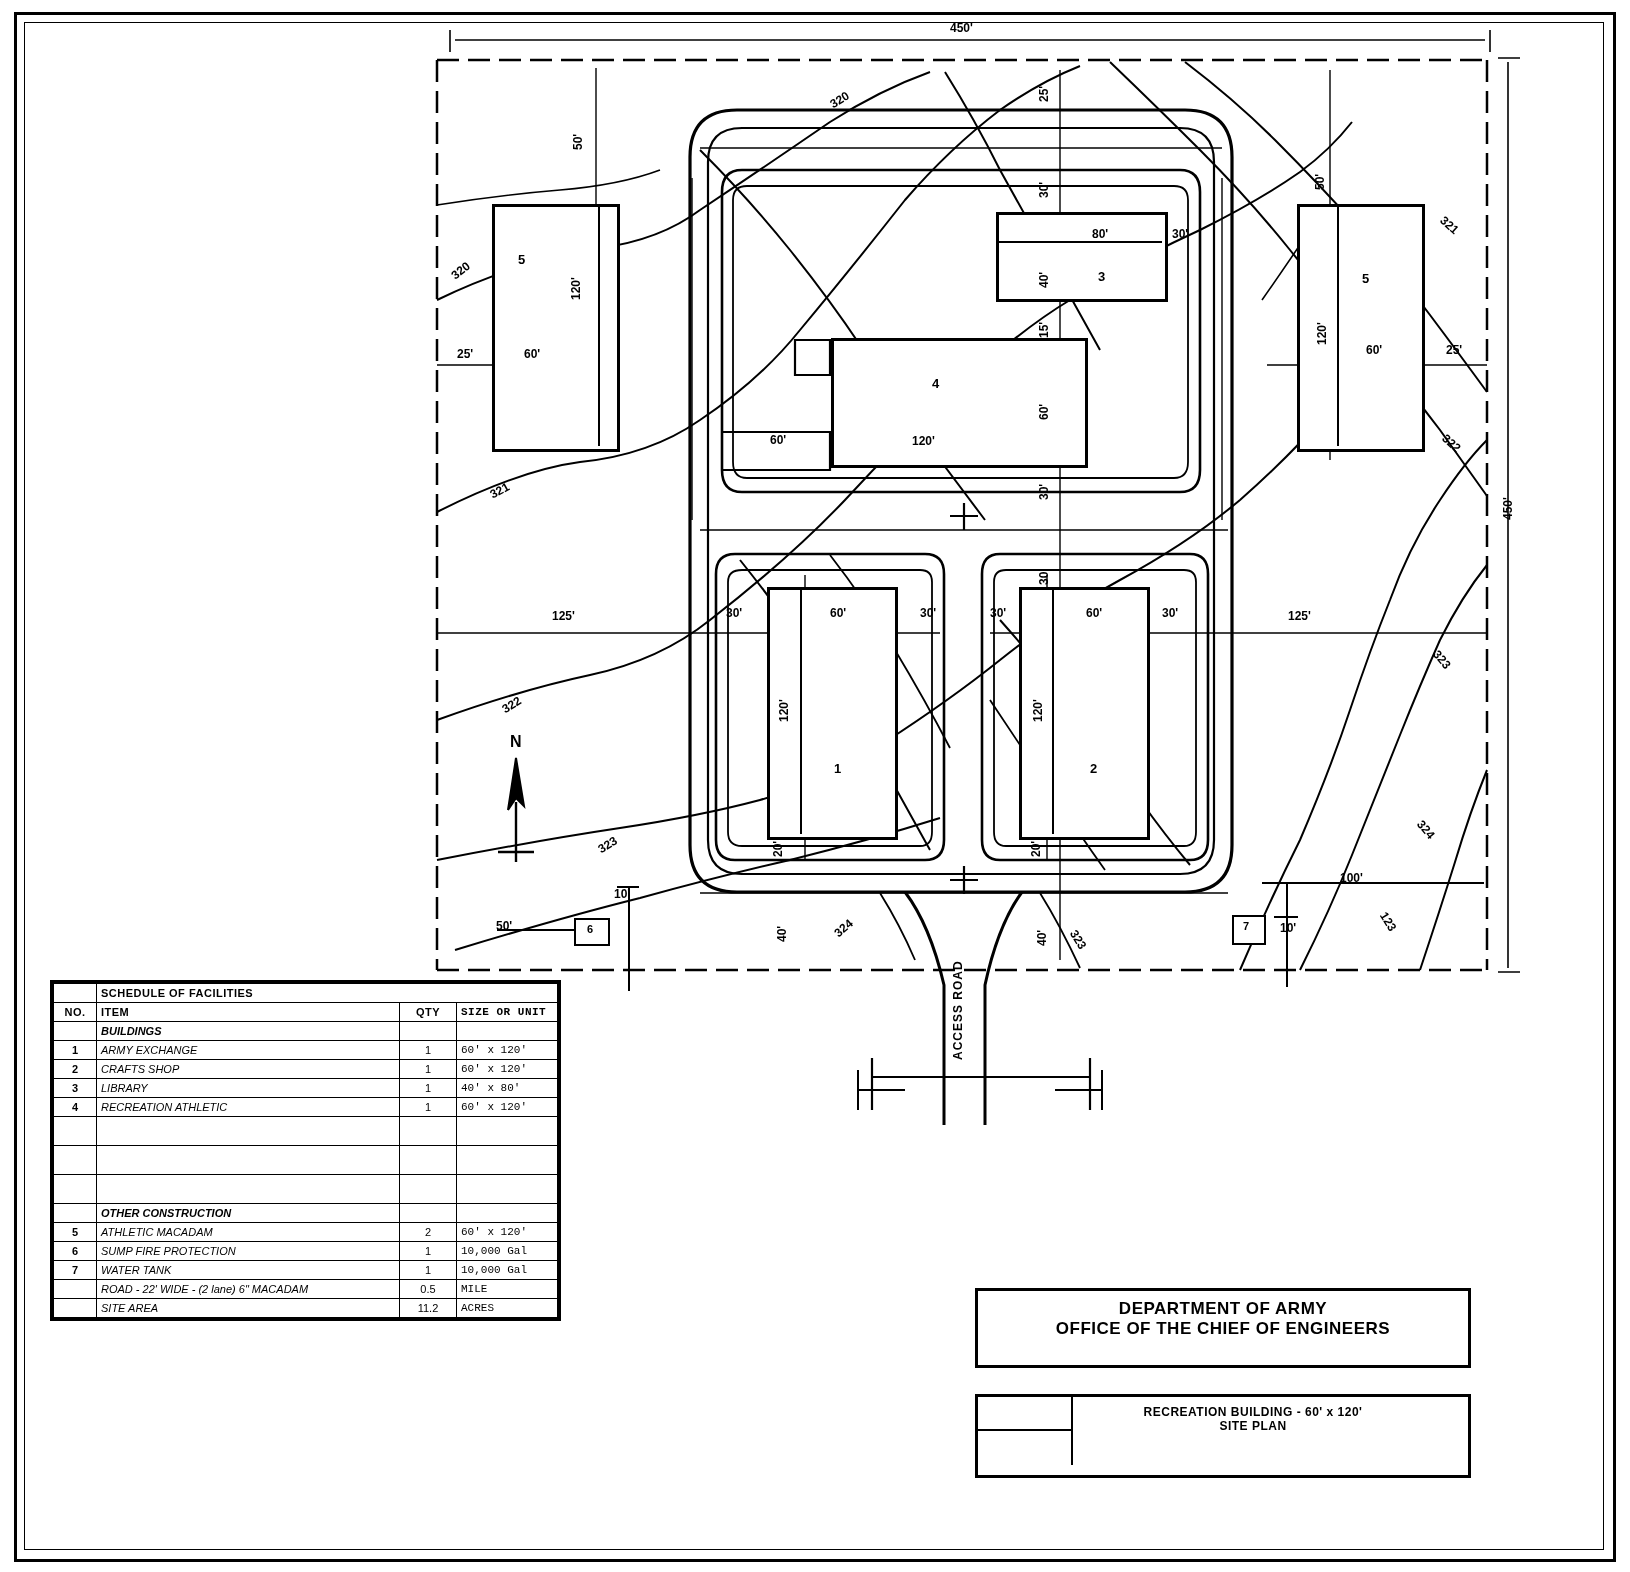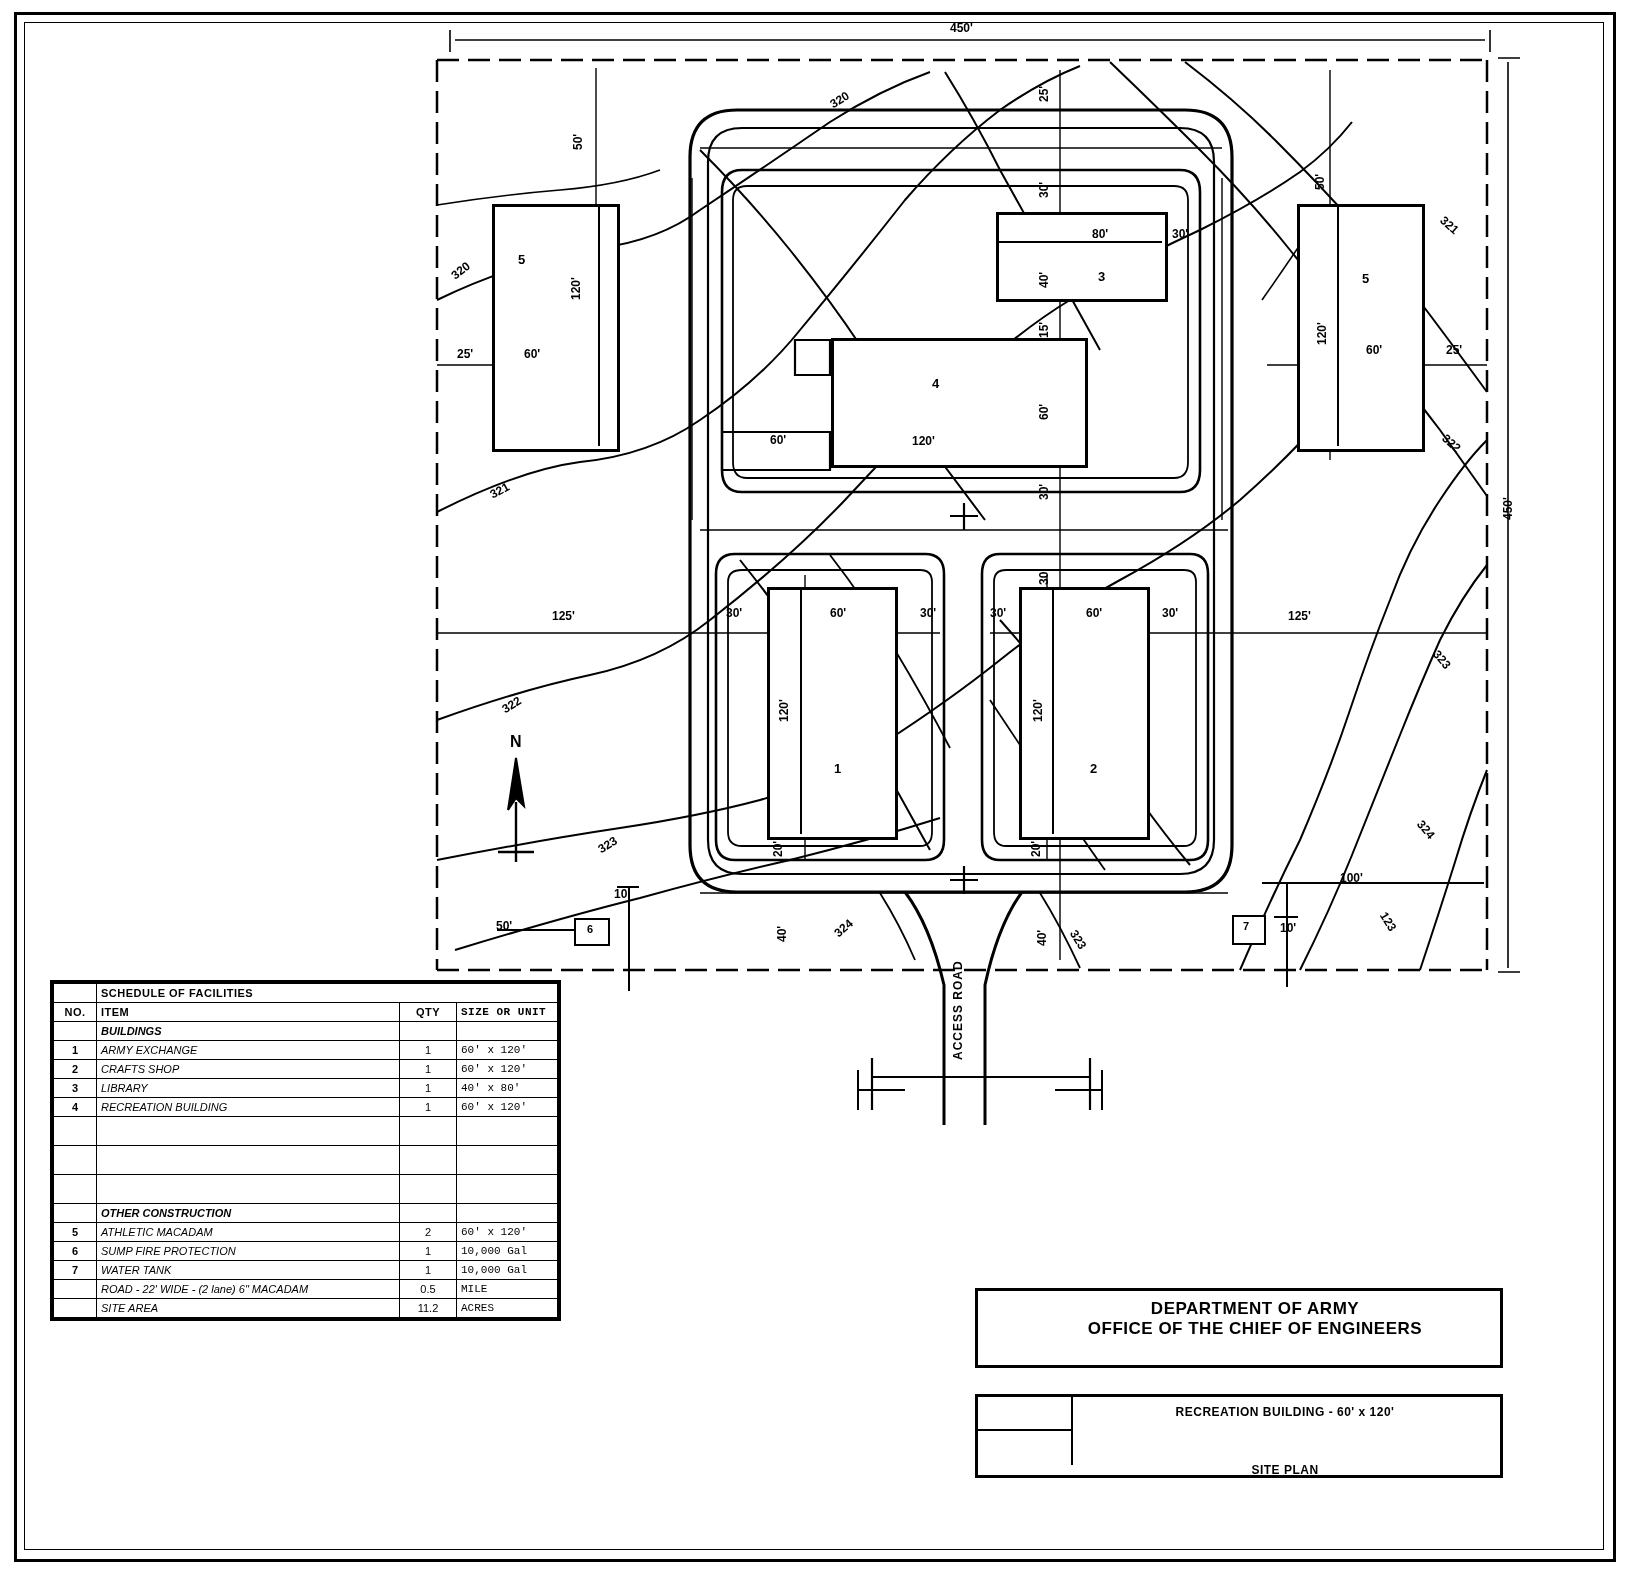--- a/index.html
+++ b/index.html
@@ -29,21 +29,21 @@
   #schedule td,#schedule th{border:1px solid #000;font-size:11px;padding:3px 4px;color:#000;}
   #schedule .hdr{text-align:left;font-weight:bold;letter-spacing:.5px;}
   #schedule .cno{width:34px;text-align:center;font-weight:bold;}
   #schedule .citem{text-align:left;font-style:italic;}
   #schedule .cqty{width:48px;text-align:center;}
   #schedule .csize{width:92px;text-align:left;font-family:Liberation Mono, monospace;}
   #schedule .sect{font-weight:bold;}
   #schedule .blank td{height:22px;}
 
   
-  .titleblock{position:absolute;border:3px solid #000;background:#fff;text-align:center;padding-left:32px;}
+  .titleblock{position:absolute;border:3px solid #000;background:#fff;text-align:center;}
   .tl1{font-size:17px;font-weight:bold;letter-spacing:.5px;}
   .tl2{font-size:12px;font-weight:bold;letter-spacing:.5px;}
   svg{position:absolute;left:0;top:0;overflow:visible;}
 </style>
 </head>
 <body>
 
 <div id="sheet">
 
   <div class="bord" style="left:14px;top:12px;width:1596px;height:1544px;"></div>
@@ -265,21 +265,21 @@
         <td class="csize">60' x 120'</td>
       </tr>
       <tr>
         <td class="cno">3</td>
         <td class="citem">LIBRARY</td>
         <td class="cqty">1</td>
         <td class="csize">40' x 80'</td>
       </tr>
       <tr>
         <td class="cno">4</td>
-        <td class="citem">RECREATION BUILDING</td>
+        <td class="citem">RECREATION ATHLETIC</td>
         <td class="cqty">1</td>
         <td class="csize">60' x 120'</td>
       </tr>
 
       <tr class="blank">
         <td class="cno"></td>
         <td class="citem"></td>
         <td class="cqty"></td>
         <td class="csize"></td>
       </tr>
@@ -338,16 +338,16 @@
 
   <div class="titleblock" style="left:975px;top:1288px;width:490px;height:66px;padding-top:8px;">
     <div class="tl1">DEPARTMENT OF ARMY</div>
     <div class="tl1">OFFICE OF THE CHIEF OF ENGINEERS</div>
   </div>
 
   <div class="titleblock" style="left:975px;top:1394px;width:490px;height:70px;padding-top:8px;">
     <div class="ln vl" style="left:93px;top:0;height:68px;"></div>
     <div class="ln hl" style="left:0;top:32px;width:93px;"></div>
     <div class="tl2" style="margin-left:60px;">RECREATION BUILDING - 60' x 120'</div>
-    <div class="tl2" style="margin-left:60px;margin-top:44px;">SITE PLAN</div>
+    <div class="tl2" style="margin-left:60px;">SITE PLAN</div>
   </div>
 
 </div>
 
 </body></html>

